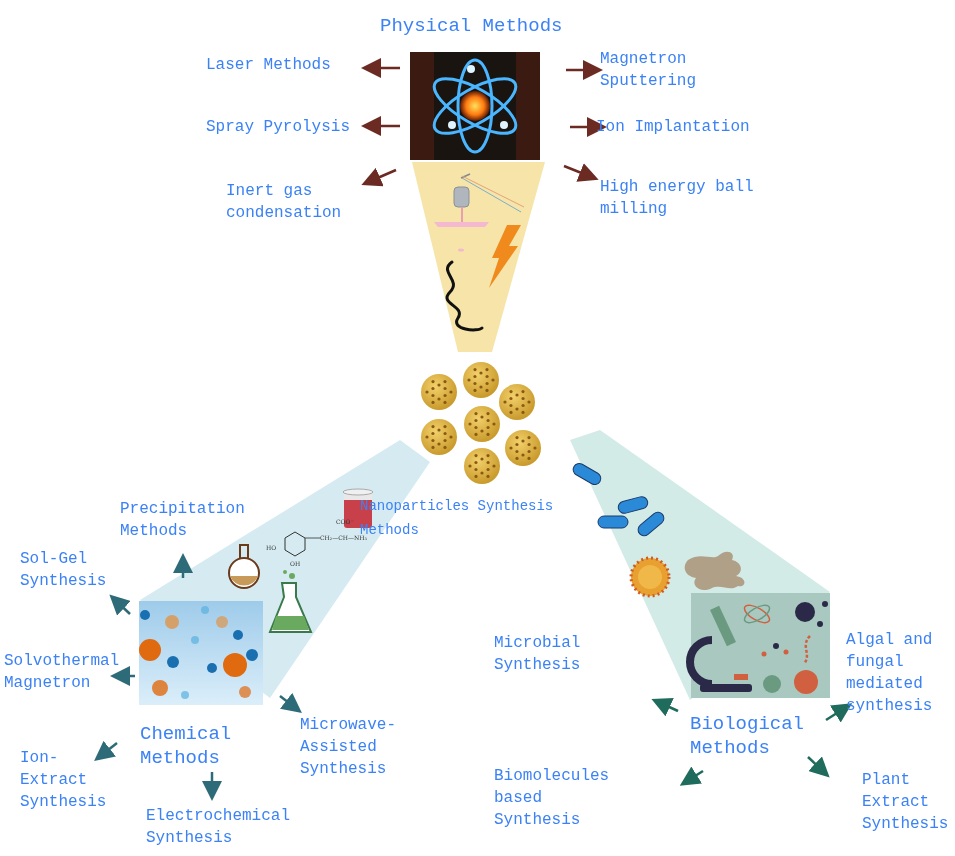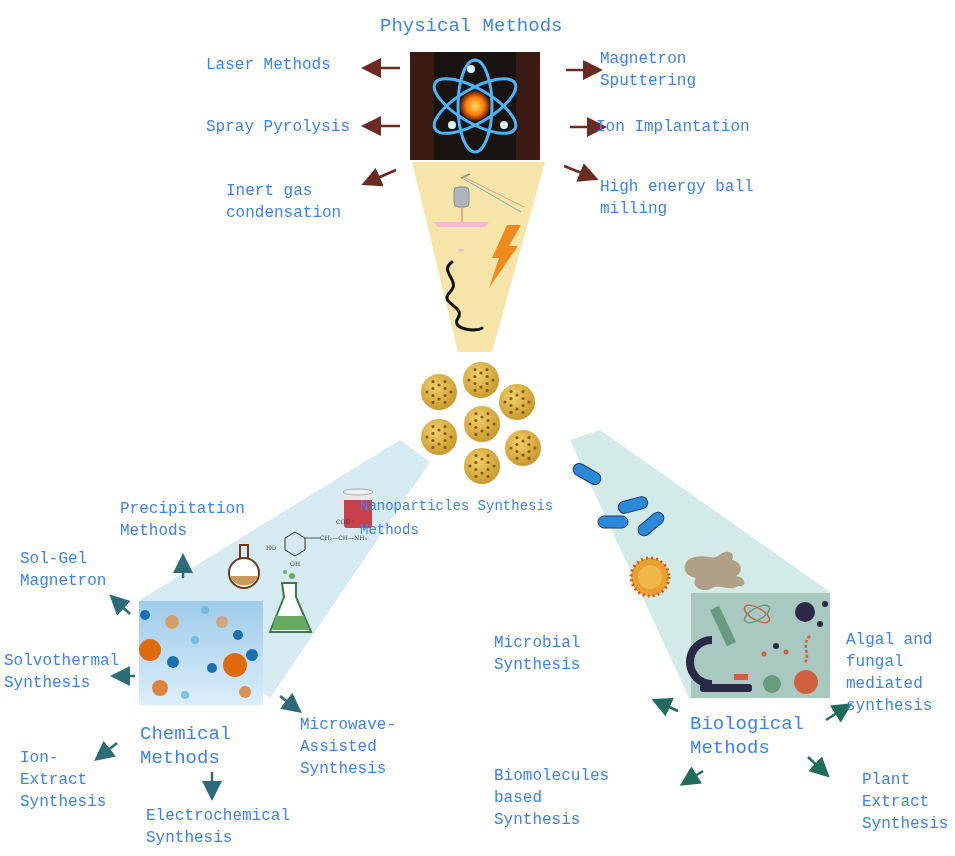--- a/index.html
+++ b/index.html
@@ -272,23 +272,23 @@
 condensation</div>
 <div class="lbl" style="left:600px;top:176px;width:190px;">High energy ball
 milling</div>
 
 <div class="lbl center-title" style="left:360px;top:494px;width:240px;">Nanoparticles Synthesis
 Methods</div>
 
 <div class="lbl" style="left:120px;top:498px;width:130px;">Precipitation
 Methods</div>
 <div class="lbl" style="left:20px;top:548px;width:100px;">Sol-Gel
+Synthesis</div>
+<div class="lbl" style="left:4px;top:650px;width:120px;">Solvothermal
 Magnetron</div>
-<div class="lbl" style="left:4px;top:650px;width:120px;">Solvothermal
-Synthesis</div>
 <div class="lbl" style="left:20px;top:747px;width:110px;">Ion-
 Extract
 Synthesis</div>
 <div class="lbl" style="left:146px;top:805px;width:150px;">Electrochemical
 Synthesis</div>
 <div class="lbl" style="left:300px;top:714px;width:110px;">Microwave-
 Assisted
 Synthesis</div>
 <div class="lbl title" style="left:140px;top:722px;width:140px;">Chemical
 Methods</div>

